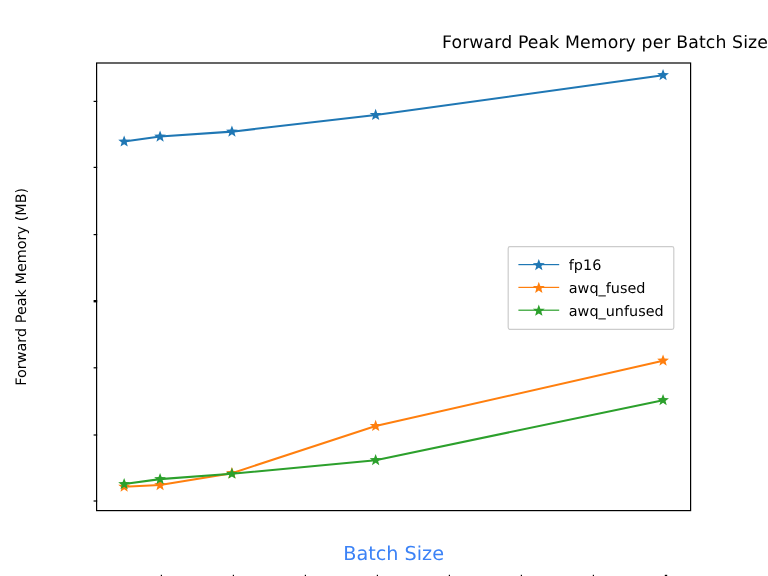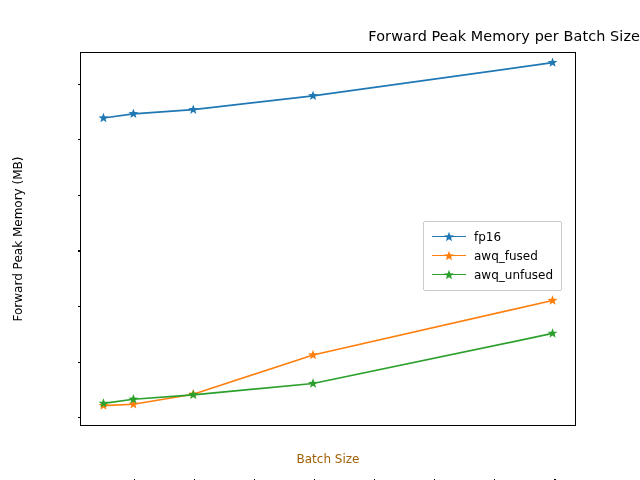--- a/index.html
+++ b/index.html
@@ -71,34 +71,33 @@
     margin-left: 18px;
     font-size: 12px;
     color: #000000;
     white-space: nowrap;
   }
   #xlabel {
     position: absolute;
     left: 328px;
     top: 452px;
     transform: translateX(-50%);
-    font-size: 12px;
-    color: #a16207;
+    font-size: 16px;
+    color: #3b82f6;
     white-space: nowrap;
   }
   #legend {
     position: absolute;
     left: 423px;
     top: 205px;
     border: 1px solid #cccccc;
     background: #ffffff;
     border-radius: 2px;
     padding: 5px 8px 6px 8px;
     box-sizing: border-box;
-    margin-top: 16px;
   }
   .legend-row {
     display: flex;
     align-items: center;
     height: 19px;
   }
   .legend-swatch {
     width: 34px;
     height: 14px;
     position: relative;

